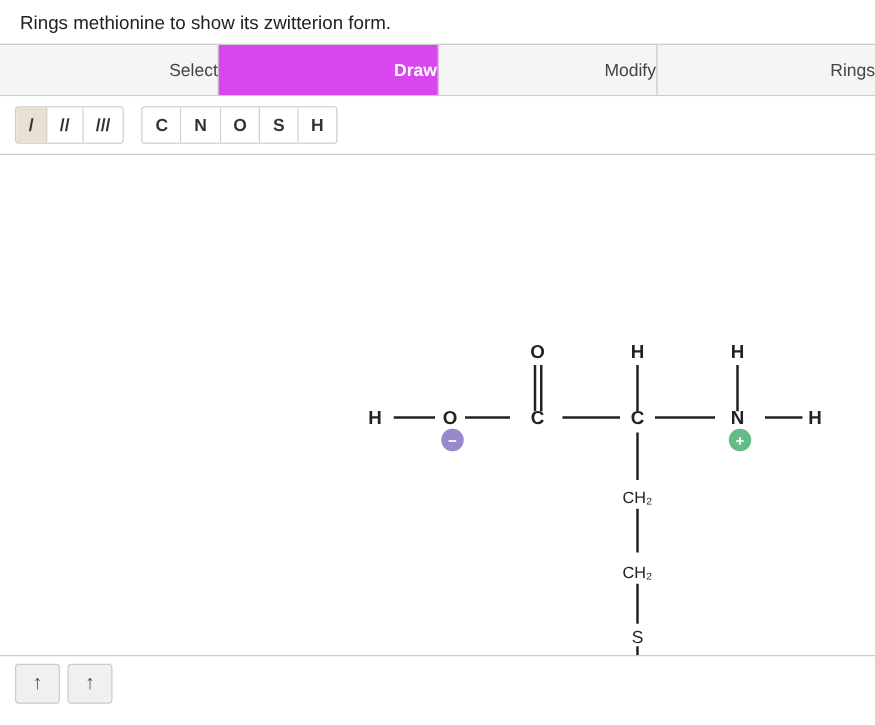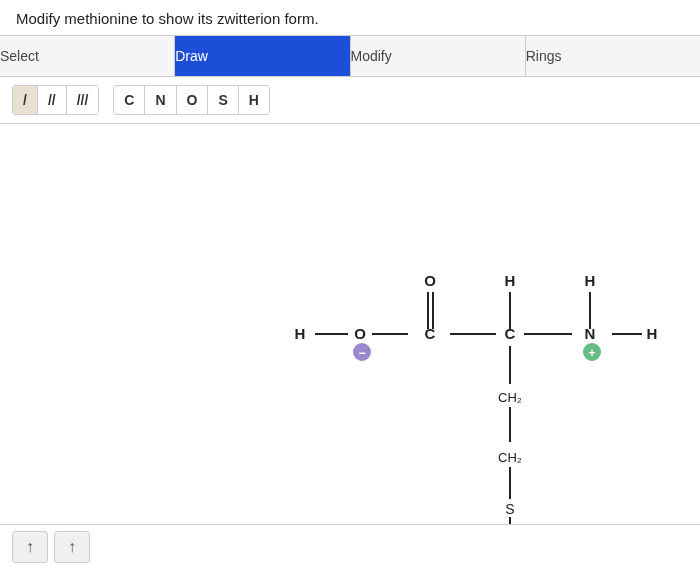--- a/index.html
+++ b/index.html
@@ -16,32 +16,32 @@
       color: #222;
     }
     .tabs {
       display: flex;
       border-top: 1px solid #ccc;
       border-bottom: 1px solid #ccc;
       background: #f5f5f5;
     }
     .tab {
       flex: 1;
-      text-align: left;
+      text-align: right;
       padding: 12px 0;
       font-size: 14px;
       cursor: pointer;
       color: #444;
       border-right: 1px solid #ccc;
     }
     .tab:last-child { border-right: none; }
     .tab.active {
-      background: #1d4ed8;
+      background: #d946ef;
       color: #fff;
-      font-weight: normal;
+      font-weight: bold;
     }
     .toolbar {
       display: flex;
       align-items: center;
       padding: 8px 12px;
       border-bottom: 1px solid #ccc;
       gap: 4px;
       background: #fff;
     }
     .bond-group, .atom-group {
@@ -93,21 +93,21 @@
       display: flex;
       align-items: center;
       justify-content: center;
       font-size: 16px;
       color: #555;
     }
   </style>
 </head>
 <body>
 
-<p class="instruction">Modify methionine to show its zwitterion form.</p>
+<p class="instruction">Rings methionine to show its zwitterion form.</p>
 
 <div class="tabs">
   <div class="tab">Select</div>
   <div class="tab active">Draw</div>
   <div class="tab">Modify</div>
   <div class="tab">Rings</div>
 </div>
 
 <div class="toolbar">
   <div class="bond-group">

